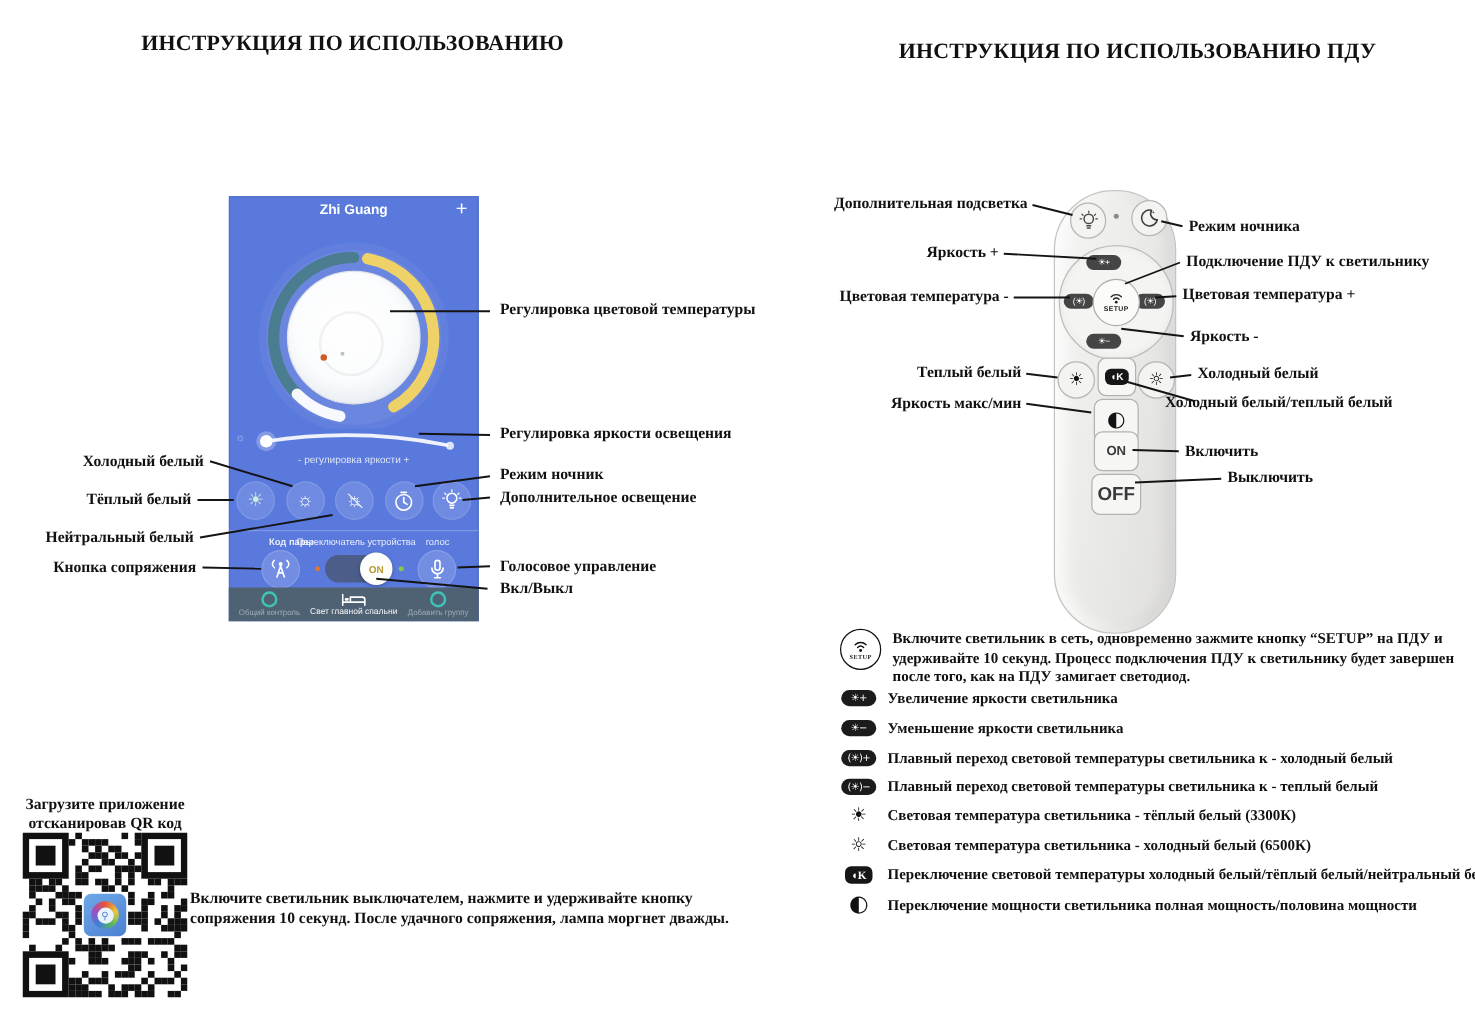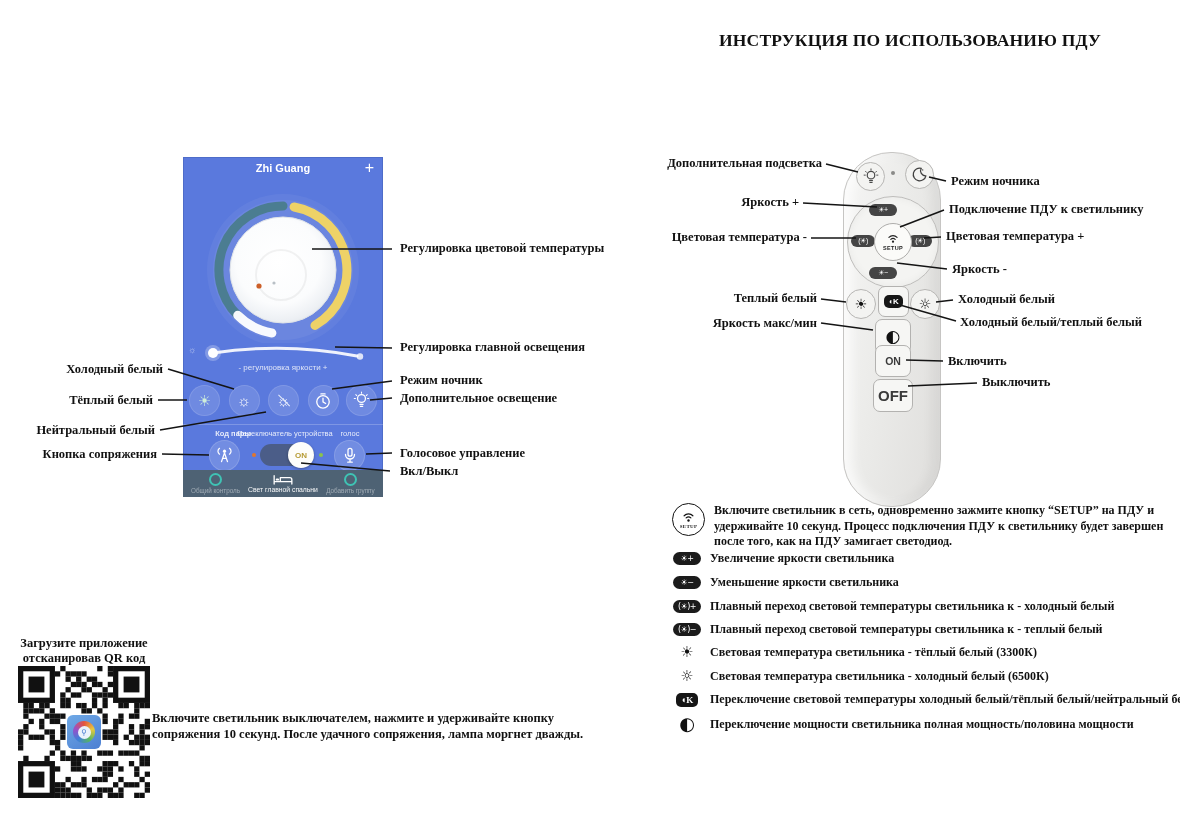--- a/index.html
+++ b/index.html
@@ -130,20 +130,21 @@
         <rect x="3.6" y="5.6" width="4.2" height="2.8" rx="1.2" fill="currentColor"></rect>
       </symbol>
       <symbol id="sym-moon" viewBox="0 0 24 24">
         <path d="M14.5 3.2 A 9 9 0 1 0 21 13.8 A 7 7 0 0 1 14.5 3.2 Z" fill="none" stroke="currentColor" stroke-width="1.8" stroke-linejoin="round"></path>
         <circle cx="16.5" cy="5.5" r="1" fill="currentColor"></circle>
       </symbol>
     </defs>
   </svg>
 
   <div class="title" style="left:62px;top:22px;width:440px;">
+    <div>ИНСТРУКЦИЯ ПО ИСПОЛЬЗОВАНИЮ</div>
   </div>
   <div class="title" style="left:700px;top:28px;width:420px;">
     <div>ИНСТРУКЦИЯ ПО ИСПОЛЬЗОВАНИЮ ПДУ</div>
   </div>
 
   <div class="phone">
     <div class="phone-header">
       <div class="phone-title">Zhi Guang</div>
       <div class="phone-plus">+</div>
     </div>
@@ -282,41 +283,41 @@
     </div>
     <div class="r-square" style="left:31px;top:192px;width:34px;height:30px;font-size:10.5px;">
         <span>ON</span>
       </div>
     <div class="r-square" style="left:29px;top:226px;width:38px;height:31px;font-size:15px;">
         <span>OFF</span>
       </div>
   </div>
 
   <div class="callout" style="left:400px;top:248px;">Регулировка цветовой температуры</div>
-  <div class="callout" style="left:400px;top:347px;">Регулировка главной освещения</div>
+  <div class="callout" style="left:400px;top:347px;">Регулировка яркости освещения</div>
   <div class="callout" style="left:400px;top:380px;">Режим ночник</div>
   <div class="callout" style="left:400px;top:398px;">Дополнительное освещение</div>
   <div class="callout" style="left:400px;top:453px;">Голосовое управление</div>
   <div class="callout" style="left:400px;top:471px;">Вкл/Выкл</div>
   <div class="callout ra" style="right:1017px;top:369px;">Холодный белый</div>
   <div class="callout ra" style="right:1027px;top:400px;">Тёплый белый</div>
   <div class="callout ra" style="right:1025px;top:430px;">Нейтральный белый</div>
   <div class="callout ra" style="right:1023px;top:454px;">Кнопка сопряжения</div>
 
   <div class="callout ra" style="right:358px;top:163px;">Дополнительная подсветка</div>
   <div class="callout ra" style="right:381px;top:202px;">Яркость +</div>
   <div class="callout ra" style="right:373px;top:237px;">Цветовая температура -</div>
   <div class="callout ra" style="right:363px;top:298px;">Теплый белый</div>
   <div class="callout ra" style="right:363px;top:323px;">Яркость макс/мин</div>
   <div class="callout" style="left:951px;top:181px;">Режим ночника</div>
   <div class="callout" style="left:949px;top:209px;">Подключение ПДУ к светильнику</div>
   <div class="callout" style="left:946px;top:236px;">Цветовая температура +</div>
   <div class="callout" style="left:952px;top:269px;">Яркость -</div>
   <div class="callout" style="left:958px;top:299px;">Холодный белый</div>
-  <div class="callout" style="left:932px;top:322px;margin-left:28px;">Холодный белый/теплый белый</div>
+  <div class="callout" style="left:932px;top:322px;">Холодный белый/теплый белый</div>
   <div class="callout" style="left:948px;top:361px;text-align:right;">Включить</div>
   <div class="callout" style="left:982px;top:382px;">Выключить</div>
 
   <svg id="connectors" width="1180" height="825">
     <line x1="312" y1="249" x2="392" y2="249"></line>
     <line x1="335" y1="347" x2="392" y2="348"></line>
     <line x1="332" y1="389" x2="392" y2="381"></line>
     <line x1="370" y1="400" x2="392" y2="398"></line>
     <line x1="366" y1="454" x2="392" y2="453"></line>
     <line x1="301" y1="463" x2="390" y2="471"></line>

